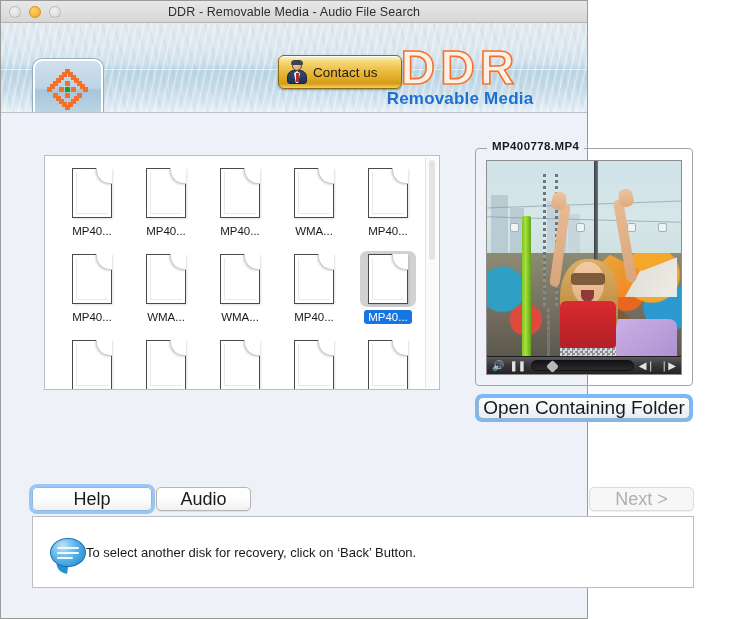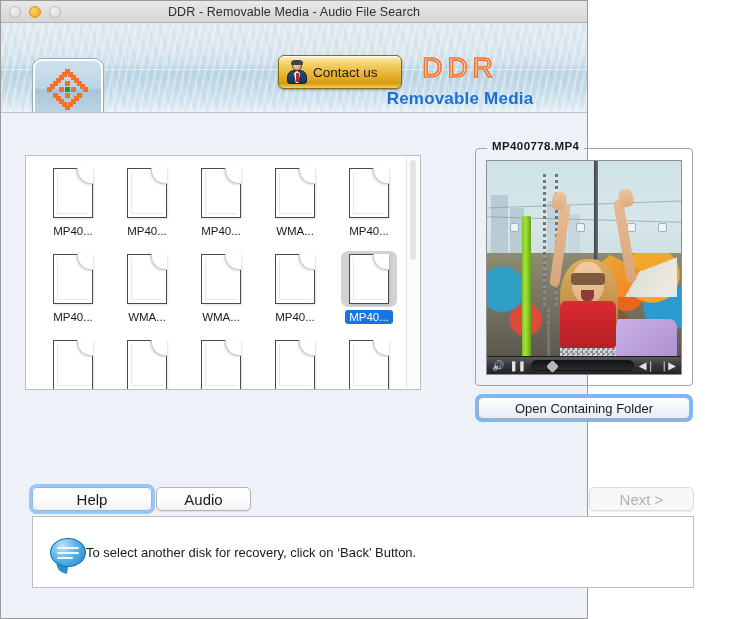--- a/index.html
+++ b/index.html
@@ -71,21 +71,21 @@
     display: flex; align-items: center; justify-content: center;
   }
   .flower { position: relative; width: 42px; height: 42px; }
   .flower i {
     position: absolute; width: 5px; height: 5px; background: #f3712b; display: block;
   }
   .flower i.g { background: #16a019; }
 
   .brand { position: absolute; right: 22px; top: 26px; text-align: center; width: 210px; }
   .brand .ddr {
-    font-size: 28px; font-weight: 400; letter-spacing: 5px;
+    font-size: 48px; font-weight: 700; letter-spacing: 5px;
     color: #fdf0e6;
     -webkit-text-stroke: 1.6px #f4722c;
     text-shadow: 0 1px 0 rgba(255,255,255,.7);
     line-height: 38px;
   }
   .brand .sub {
     font-size: 17px; font-weight: 700; color: #1f6fd0;
     margin-top: 2px; letter-spacing: .2px;
   }
 
@@ -119,21 +119,21 @@
     position: absolute; left: 8px; top: 11px; width: 6px; height: 12px;
     background: #f2f2f2; clip-path: polygon(50% 0, 100% 18%, 70% 100%, 30% 100%, 0 18%);
   }
   .person .tie {
     position: absolute; left: 10px; top: 13px; width: 3px; height: 9px; background: #b92a2a;
   }
 
   
   .body { position: relative; flex: 1 1 auto; }
   .filelist-box {
-    position: absolute; left: 24px; top: 42px;
+    position: absolute; left: 43px; top: 42px;
     width: 396px; height: 235px;
     background: #ffffff;
     border: 1px solid #b9bdc4;
     overflow: hidden;
   }
   .grid {
     position: relative;
     padding: 9px 0 0 10px;
     display: grid;
     grid-template-columns: repeat(5, 74px);
@@ -321,33 +321,33 @@
     position: absolute; left: 474px; top: 281px;
     width: 218px; height: 28px;
     border-radius: 7px;
     background: #7cb8f2;
     padding: 3px;
   }
   .ocf {
     width: 100%; height: 100%;
     border: 1px solid #9ab3cb; border-radius: 5px;
     background: linear-gradient(to bottom, #ffffff 0%, #f3f6fa 50%, #e7edf4 100%);
-    font-size: 13px; color: #1a1a1a;
+    font-size: 19px; color: #1a1a1a;
     display: flex; align-items: center; justify-content: center;
     cursor: pointer;
   }
 
   
   .btnrow { position: absolute; left: 0; right: 0; top: 371px; height: 30px; }
   .btn {
     position: absolute; height: 24px;
     border: 1px solid #b4b4b4; border-radius: 5px;
     background: linear-gradient(to bottom, #ffffff 0%, #fdfdfd 48%, #f1f1f1 100%);
     box-shadow: 0 1px 1px rgba(0,0,0,.07);
-    font-size: 15px; color: #1a1a1a;
+    font-size: 18px; color: #1a1a1a;
     display: flex; align-items: center; justify-content: center;
     cursor: pointer;
   }
   .btn.focus {
     box-shadow: 0 0 0 3px #99c7f5;
     border-color: #8fb8e0;
   }
   .btn.disabled { color: #b0b0b0; background: #f7f7f7; border-color: #dcdcdc; cursor: default; }
   .btn-help { left: 31px;  top: 3px; width: 120px; }
   .btn-exit { left: 155px; top: 3px; width: 95px; }

